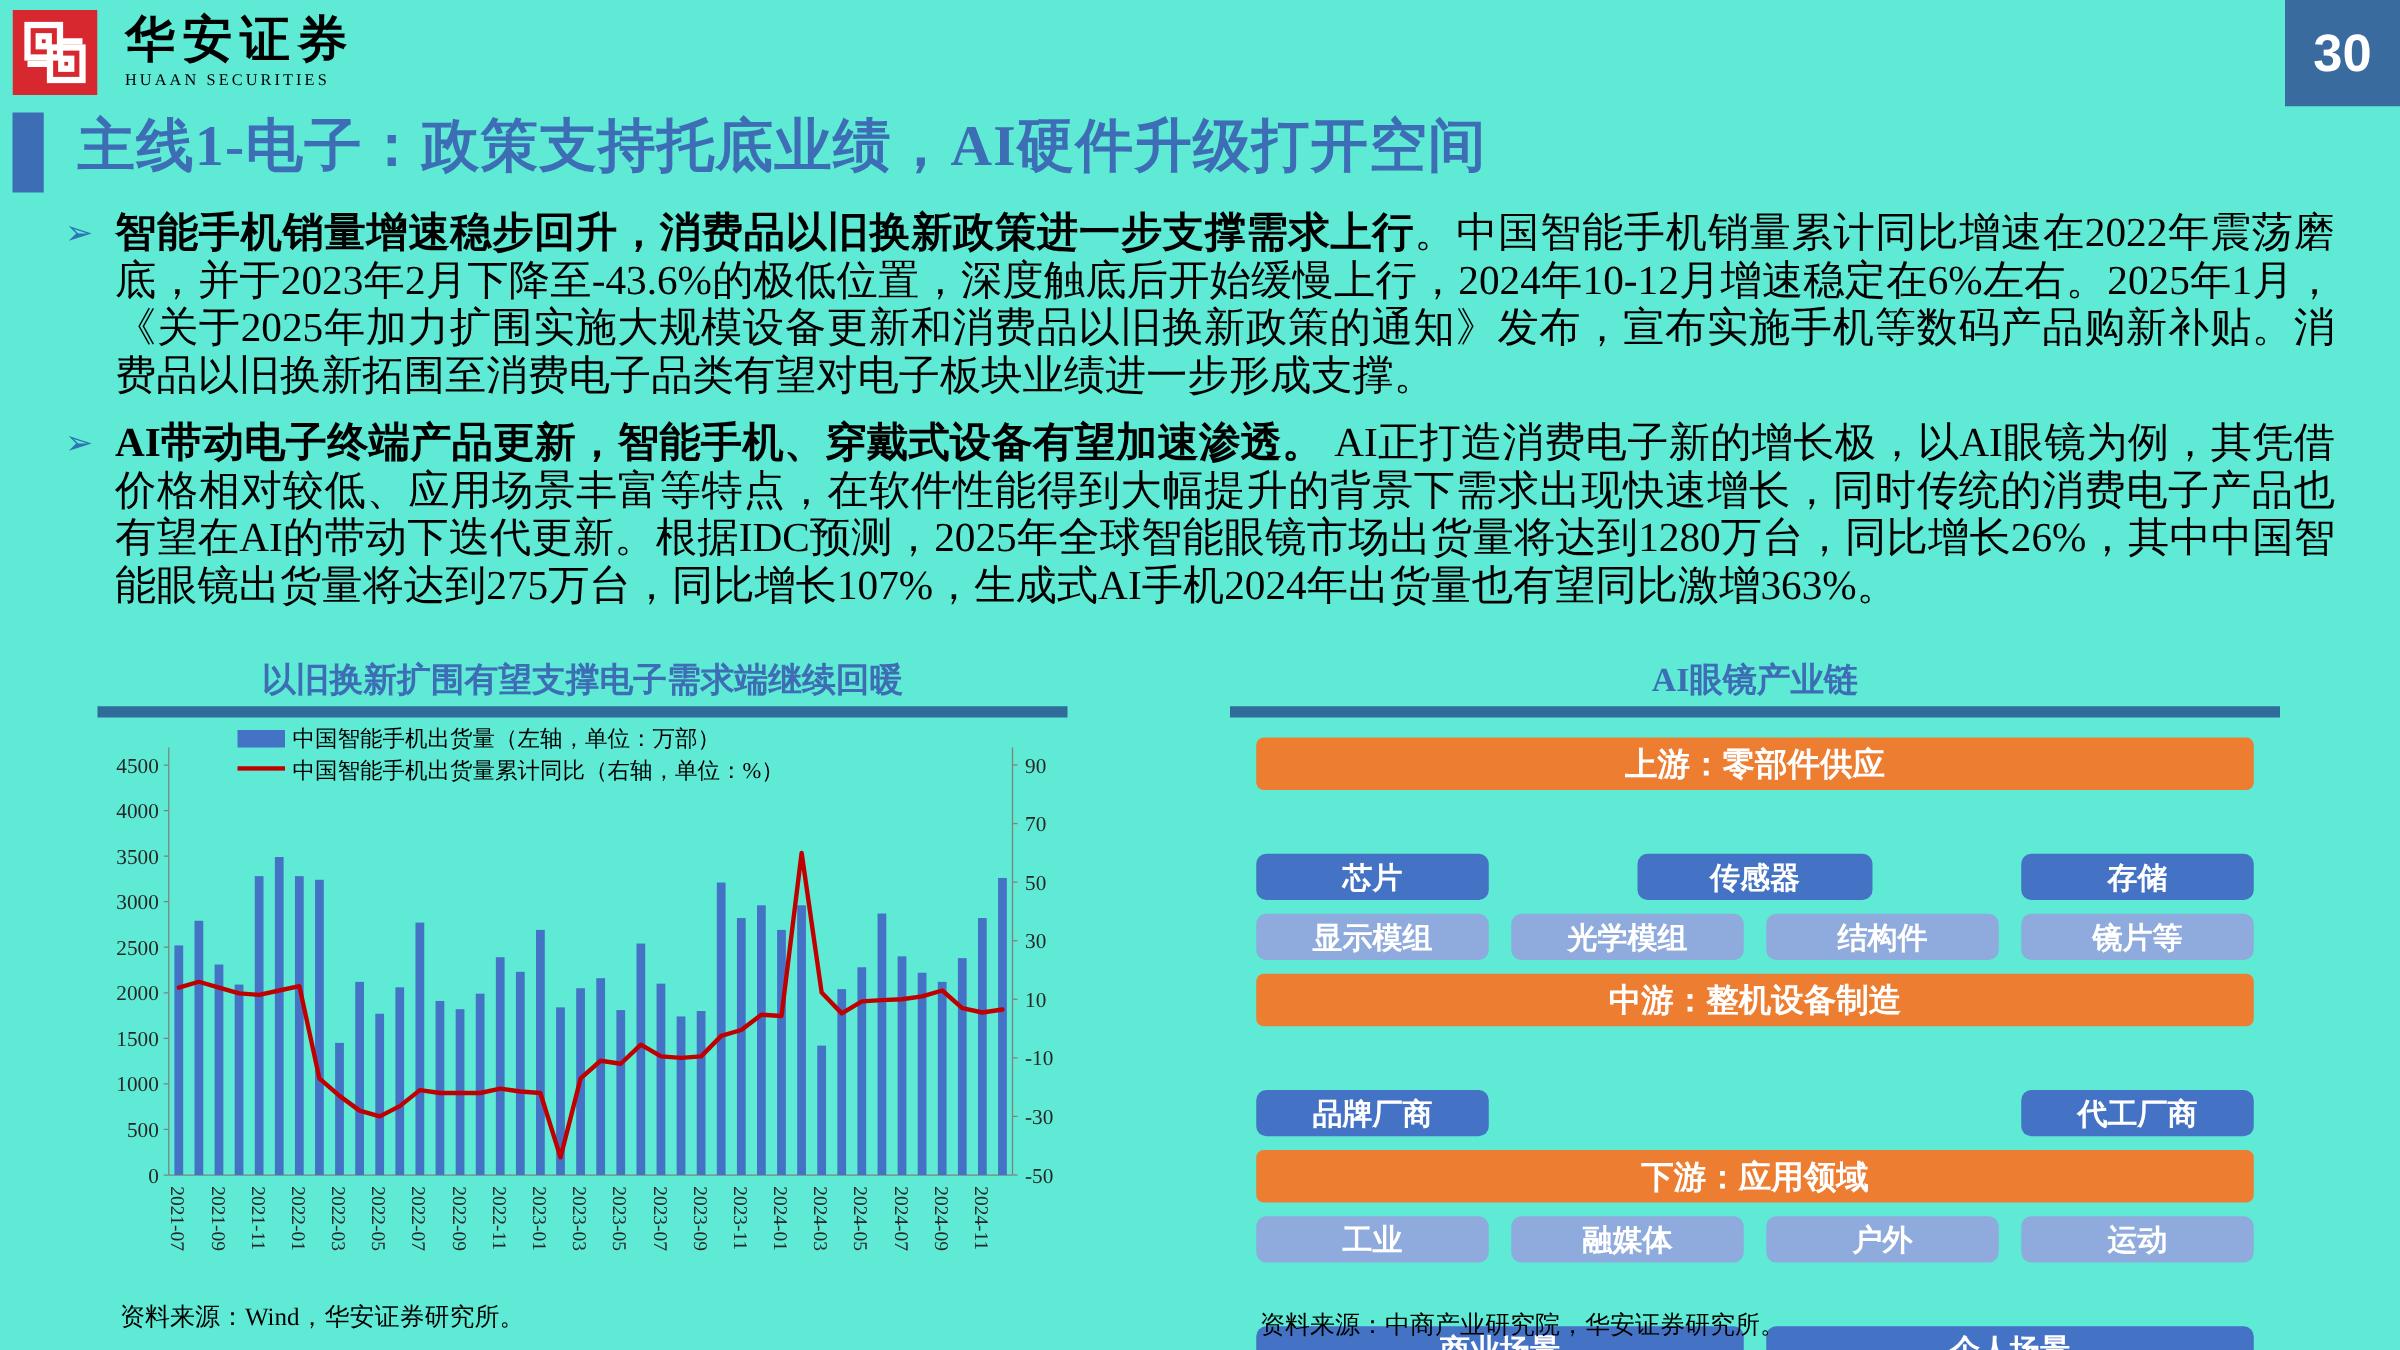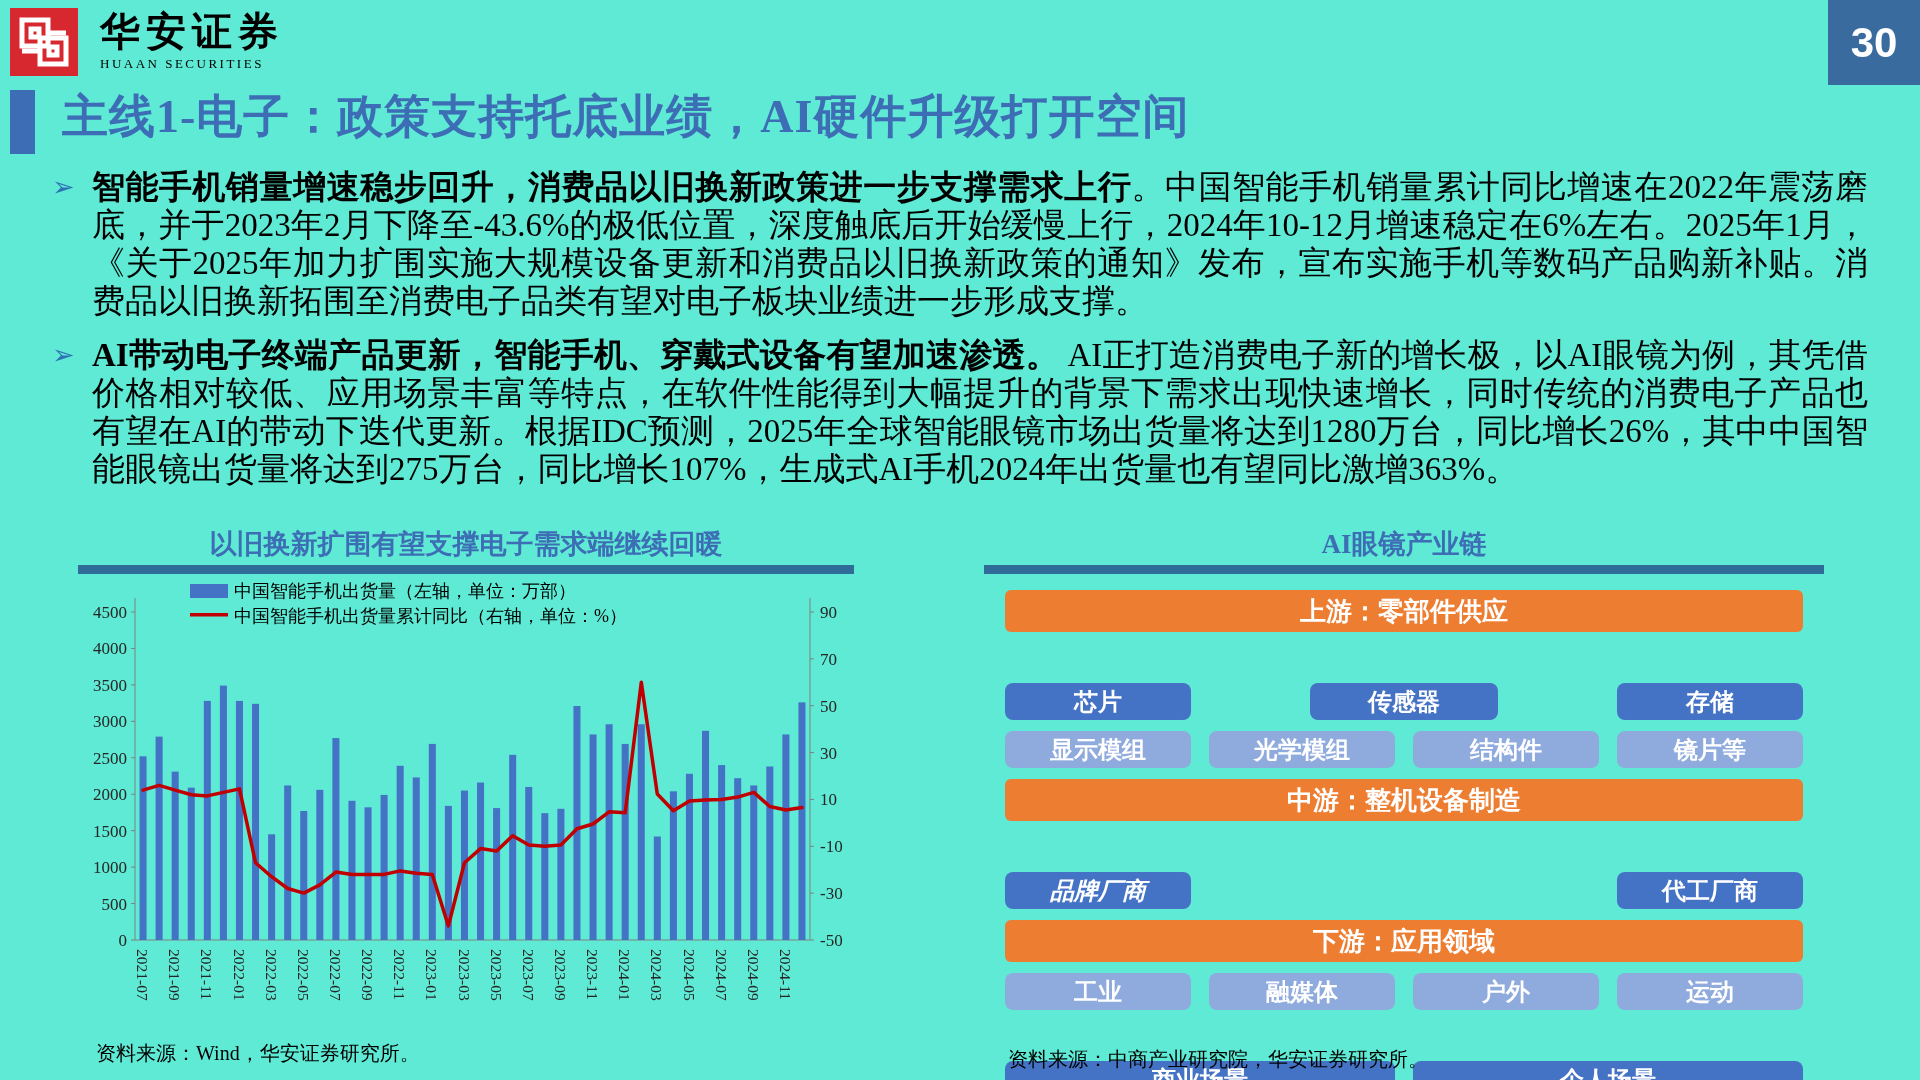--- a/index.html
+++ b/index.html
@@ -219,21 +219,21 @@
           <div class="dg-box dark" style="grid-column: 4 / span 1;">存储</div>
         </div>
         <div class="dg-row">
           <div class="dg-box light" style="grid-column: 1 / span 1;">显示模组</div>
           <div class="dg-box light" style="grid-column: 2 / span 1;">光学模组</div>
           <div class="dg-box light" style="grid-column: 3 / span 1;">结构件</div>
           <div class="dg-box light" style="grid-column: 4 / span 1;">镜片等</div>
         </div>
         <div class="dg-banner">中游：整机设备制造</div>
         <div class="dg-row">
-          <div class="dg-box dark" style="grid-column: 1 / span 1; font-style: italic;">品牌厂商</div>
+          <div class="dg-box dark" style="grid-column: 1 / span 1;">品牌厂商</div>
           <div class="dg-box dark" style="grid-column: 4 / span 1; text-align: center;">代工厂商</div>
         </div>
         <div class="dg-banner">下游：应用领域</div>
         <div class="dg-row">
           <div class="dg-box light" style="grid-column: 1 / span 1;">工业</div>
           <div class="dg-box light" style="grid-column: 2 / span 1;">融媒体</div>
           <div class="dg-box light" style="grid-column: 3 / span 1;">户外</div>
           <div class="dg-box light" style="grid-column: 4 / span 1;">运动</div>
         </div>
         <div class="dg-row">

